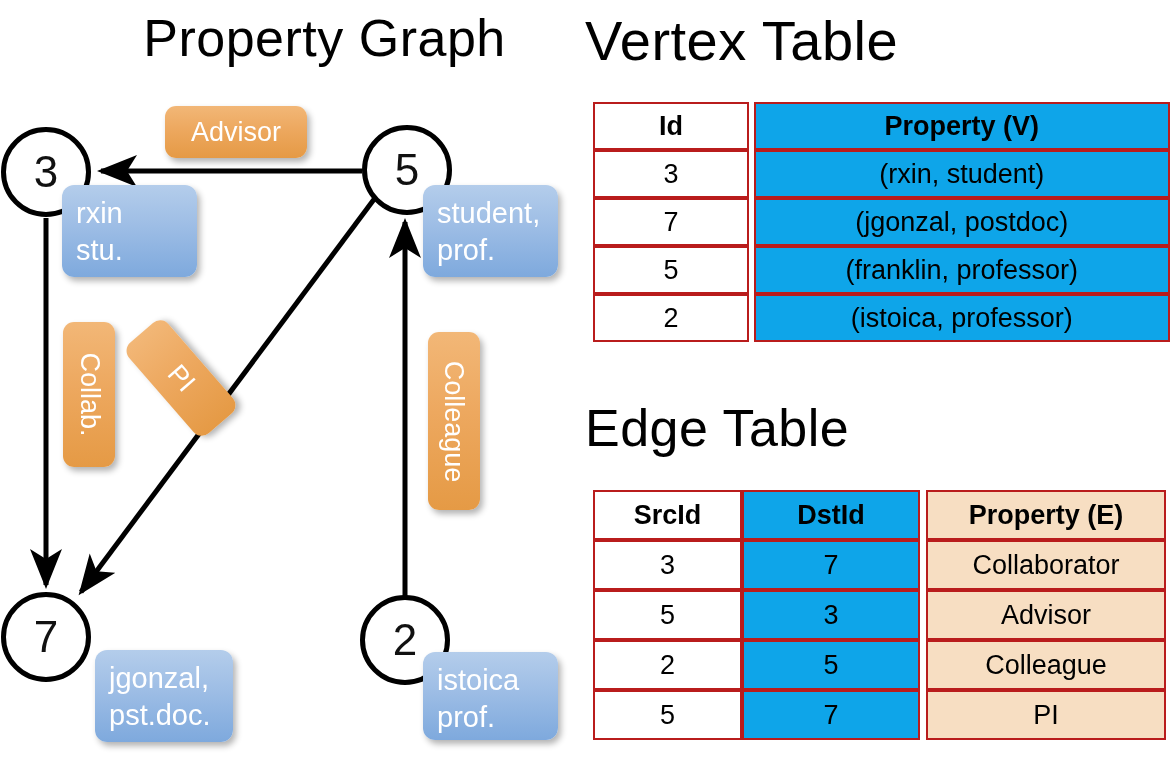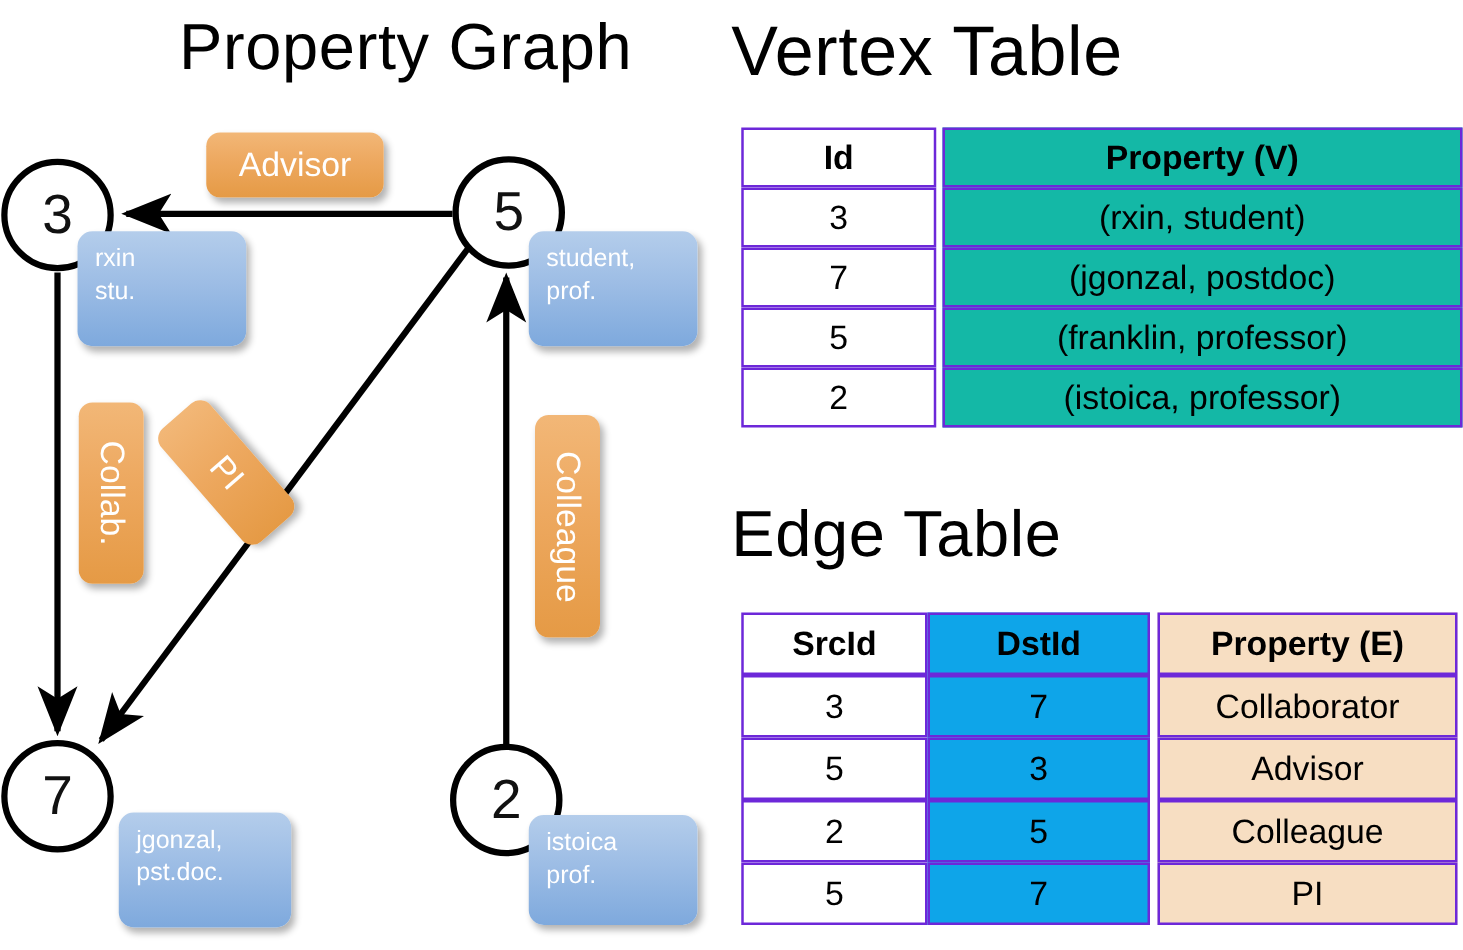--- a/index.html
+++ b/index.html
@@ -45,21 +45,21 @@
 
   
   .prop-box{
     position:absolute;
     border-radius:12px;
     background:linear-gradient(to bottom,#b4cdeb 0%, #9dbde5 45%, #7ea9dd 100%);
     box-shadow:3px 4px 6px rgba(0,0,0,.30);
     color:#ffffff;
     font-family:"Liberation Sans", sans-serif;
     font-weight:400;
-    font-size:20px;
+    font-size:29px;
     line-height:1.28;
     padding:10px 14px;
     box-sizing:border-box;
     white-space:pre-line;
   }
   #vprop-3{left:62px; top:185px; width:135px;height:92px;}
   #vprop-5{left:423px;top:185px; width:135px;height:92px;}
   #vprop-7{left:62px; top:650px; width:138px;height:92px;margin-left:33px;}
   #vprop-2{left:423px;top:652px; width:135px;height:88px;}
 
@@ -81,37 +81,37 @@
   #elabel-collab .vtxt{transform:rotate(90deg);}
   #elabel-colleague{left:428px;top:332px;width:52px;height:178px;}
   #elabel-colleague .vtxt{transform:rotate(90deg);}
   #elabel-pi{left:155px;top:318px;width:52px;height:120px;transform:rotate(-41deg);}
   #elabel-pi .vtxt{transform:rotate(90deg);}
   .vtxt{display:inline-block;white-space:nowrap;}
 
   
   .tbl{position:absolute;border-collapse:separate;border-spacing:0;}
   .tbl td{
-    border:2px solid #6d28d9;
+    border:2px solid #b91c1c;
     font-family:"Liberation Sans", sans-serif;
     font-size:27px;
     font-weight:300;
     color:#000;
     text-align:center;
     padding:4px 6px;
     box-sizing:border-box;
     white-space:nowrap;
   }
   .tbl td.hdr{font-weight:bold;}
   .gapcol{border:none !important;width:6px;padding:0 !important;}
 
   #vertex-table{left:593px;top:102px;}
   #vertex-table td{height:48px;}
   #vertex-table td.idcol{width:186px;background:#ffffff;}
-  #vertex-table td.vprop{width:460px;background:#14b8a6;}
+  #vertex-table td.vprop{width:460px;background:#0ea5e9;}
 
   #edge-table{left:593px;top:490px;}
   #edge-table td{height:50px;text-align:center;}
   #edge-table td.srccol{width:149px;background:#ffffff;}
   #edge-table td.dstcol{width:178px;background:#0ea5e9;}
   #edge-table td.eprop{width:240px;background:#f7dec2;}
 </style>
 </head>
 <body>
 

